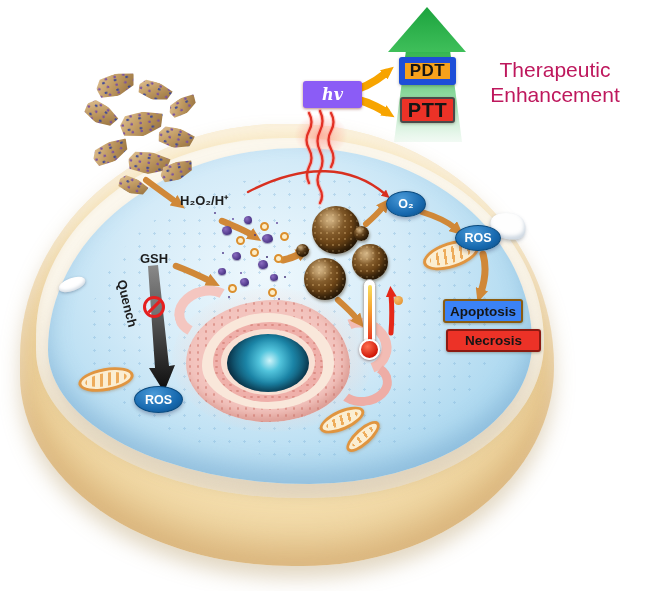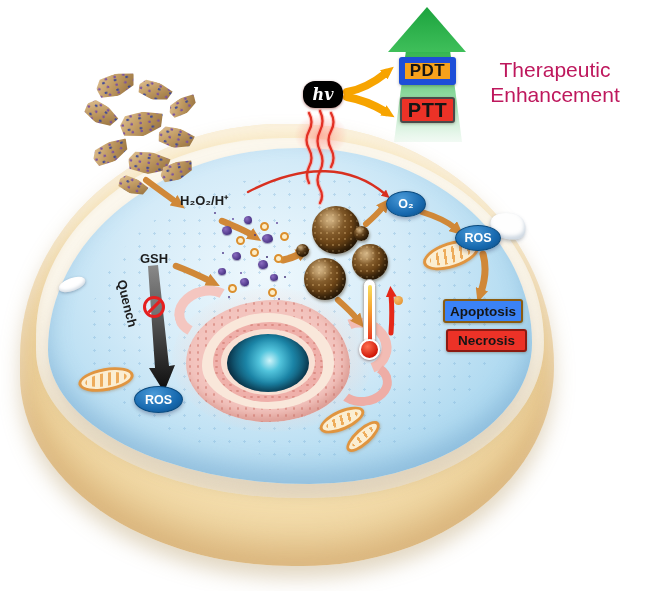--- a/index.html
+++ b/index.html
@@ -101,26 +101,26 @@
   
   .lbl { position:absolute; z-index:7; font-weight:bold; font-size:13px; color:#1c1c1c; white-space:nowrap; }
   .quench { left:103px; top:296px; transform:rotate(76deg); }
   .badge { position:absolute; z-index:7; display:flex; align-items:center; justify-content:center;
     color:#fff; font-weight:bold; font-size:12.5px; border-radius:50%;
     background: radial-gradient(ellipse at 40% 28%, #4a9ad8, #1668ae 62%, #0d4a80 100%);
     border:1px solid #0a4a7e; box-shadow:0 2px 4px rgba(0,0,50,.3); }
   .obox { position:absolute; z-index:7; display:flex; align-items:center; justify-content:center;
     font-weight:bold; color:#151515; border-radius:3px; box-shadow:0 1px 3px rgba(60,50,20,.35); }
   .apop { left:443px; top:299px; width:80px; height:24px; background:#3b82f6; border:2px solid #8a5c10; font-size:13.5px; }
-  .necr { left:446px; top:329px; width:81px; height:23px; background:#ec3227; border:2px solid #8c1a12; font-size:13.5px; }
+  .necr { left:446px; top:329px; width:95px; height:23px; background:#ec3227; border:2px solid #8c1a12; font-size:13.5px; }
   .pdt  { left:399px; top:57px;  width:57px; height:28px; background:#f6a11c; border:6px solid #1d4ed8; font-size:17px; letter-spacing:.5px; }
   .ptt  { left:400px; top:97px;  width:55px; height:26px; background:#ec3227; border:2px solid #4a4a4a; font-size:20px; letter-spacing:.5px; }
-  .hv { position:absolute; z-index:7; left:303px; top:81px; width:40px; height:27px; background:#000000; color:#fff;
+  .hv { position:absolute; z-index:7; left:303px; top:81px; width:59px; height:27px; background:#8b5cf6; color:#fff;
     display:flex; align-items:center; justify-content:center; font:italic bold 16px "DejaVu Serif", serif;
-    border-radius:12px; box-shadow:0 1px 3px rgba(120,20,10,.5); }
+    border-radius:3px; box-shadow:0 1px 3px rgba(120,20,10,.5); }
   .title { position:absolute; z-index:7; left:462px; top:57px; width:186px; text-align:center;
     font-size:21px; line-height:25px; color:#be185d; }
 </style>
 </head>
 <body>
 
 <div class="canvas">
 
   <div class="cell-outer"></div>
   <div class="cell-white"></div>

